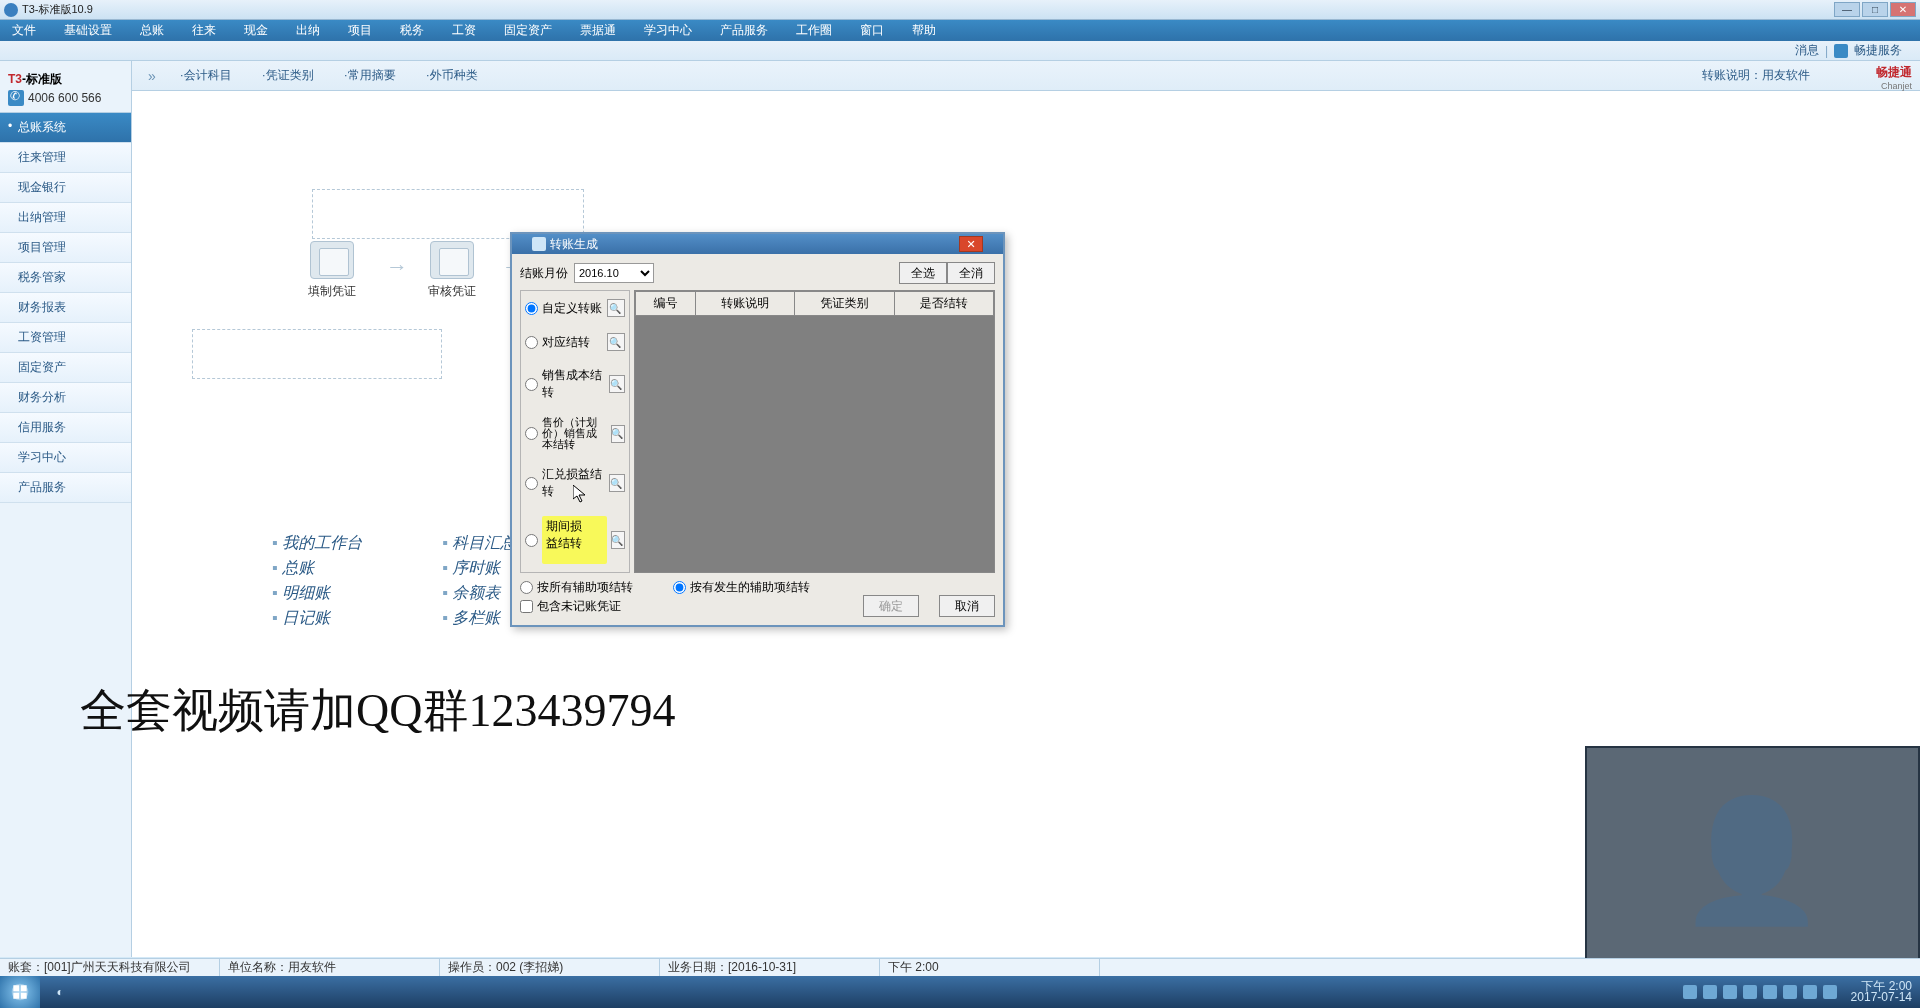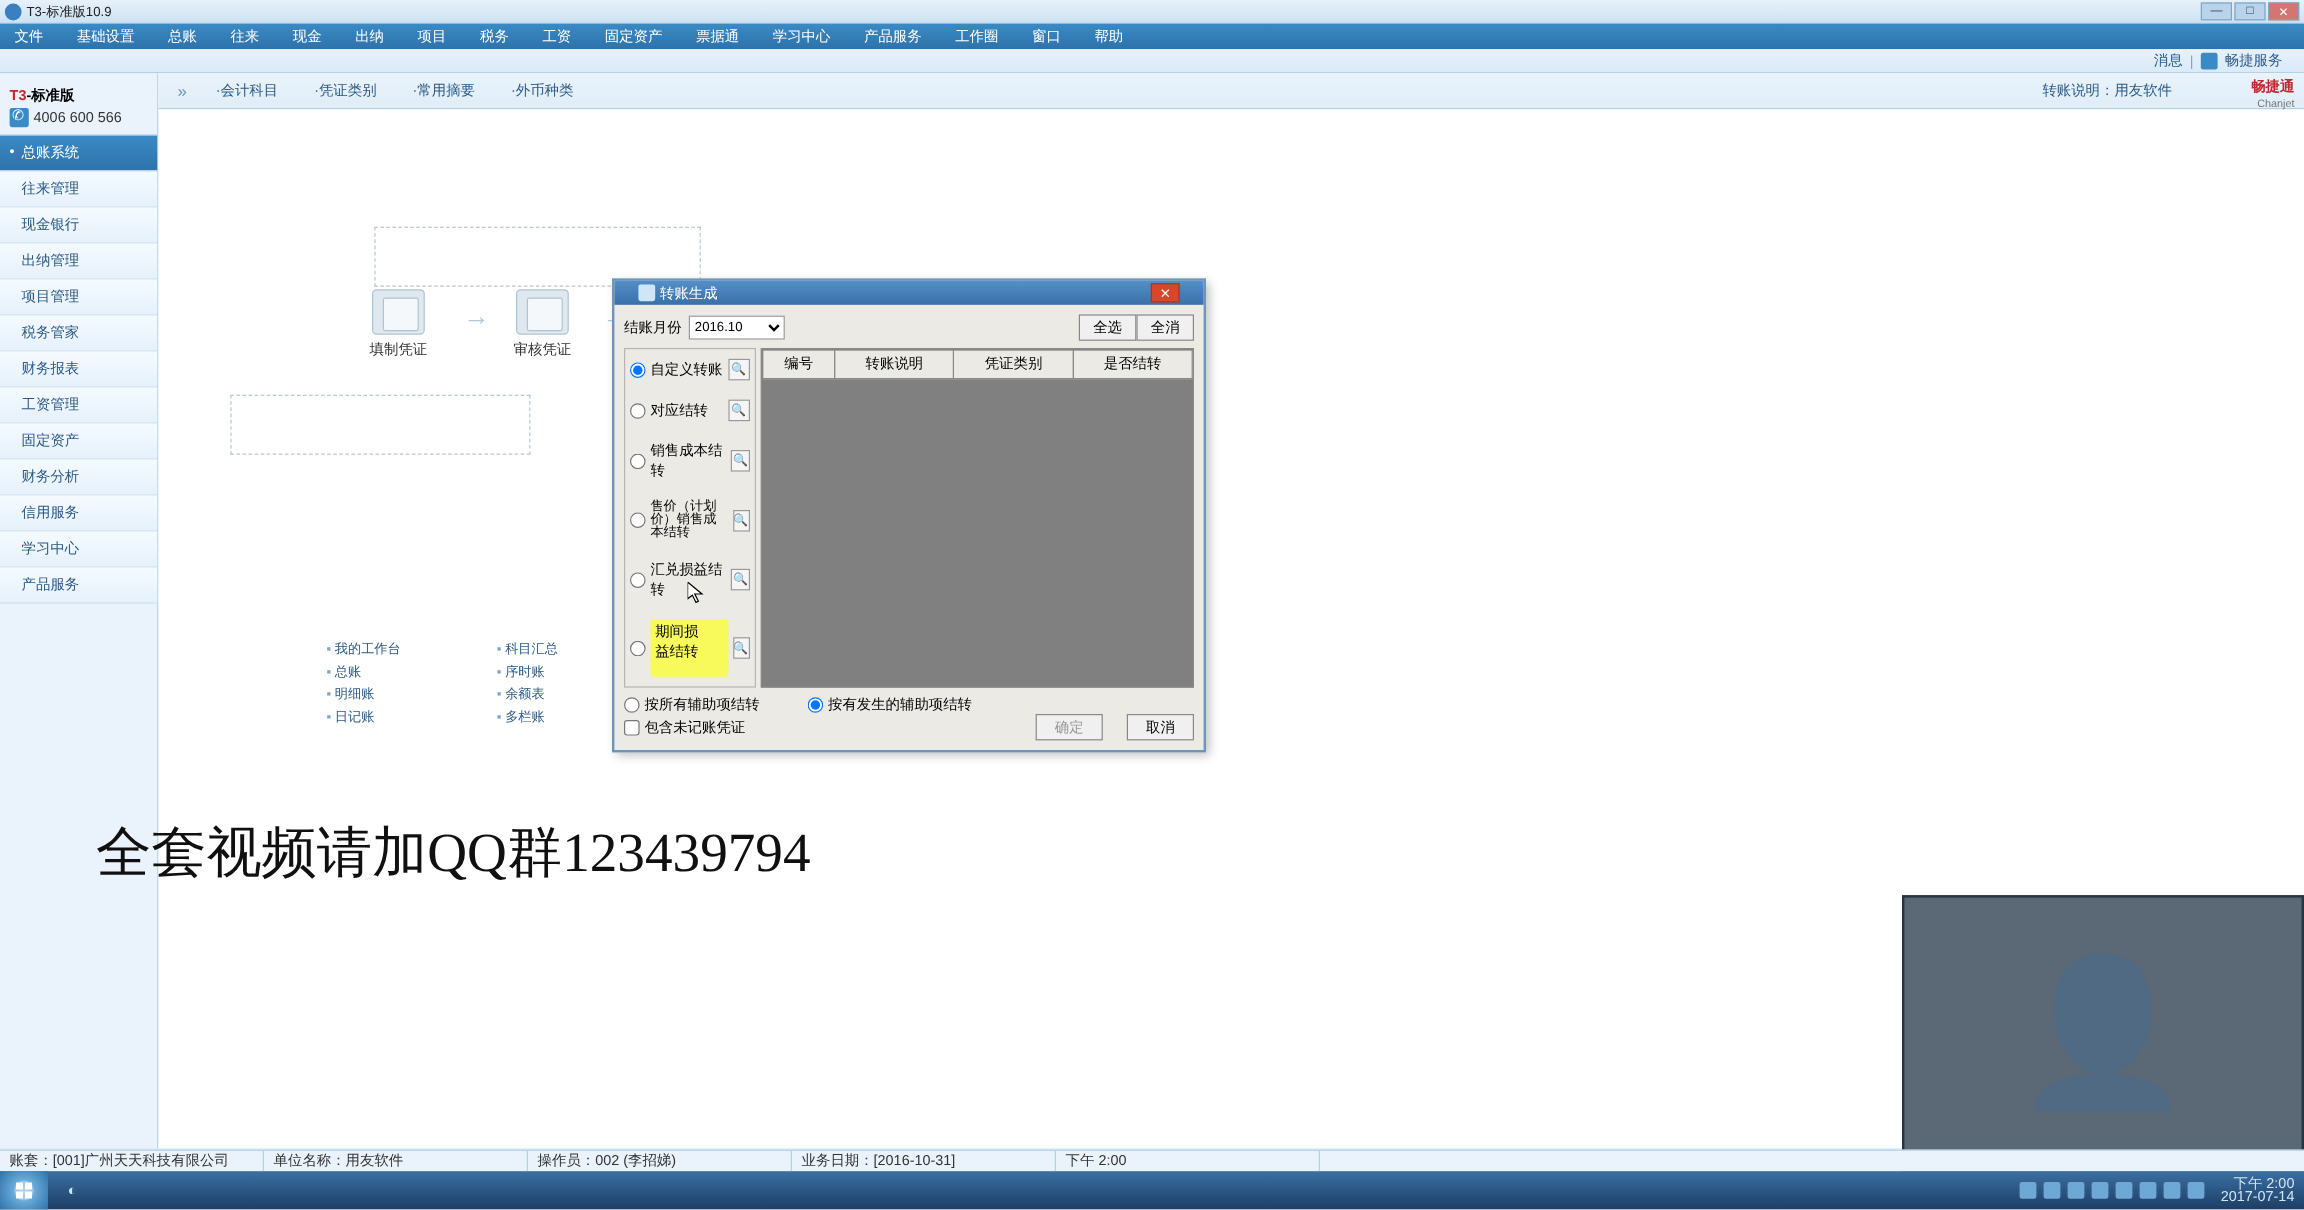--- a/index.html
+++ b/index.html
@@ -33,21 +33,21 @@
 .brandright { position:absolute; right:8px; top:2px; color:#c1272d; font-weight:bold; font-size:14px;}
 .brandright small{ display:block; font-size:9px; color:#777; font-weight:normal; text-align:right;}
 .flowarea { position:absolute; left:140px; top:120px; }
 .flowstep { position:absolute; width:80px; text-align:center; }
 .flowstep .ic { width:44px; height:38px; margin:0 auto; background:#dfe8ee; border:1px solid #b0c3d2; border-radius:4px; position:relative;}
 .flowstep .ic:after{content:""; position:absolute; left:8px; top:6px; width:28px; height:26px; background:#f5f8fa; border:1px solid #b0c3d2; border-radius:2px;}
 .flowstep span { display:block; margin-top:4px; color:#333; font-size:12px;}
 .arrow { position:absolute; font-size:22px; color:#b5c8d7;}
 .dashedbox { position:absolute; border:1px dashed #b5c8d7;}
 .linksarea { position:absolute; left:140px; top:470px; display:flex; gap:80px;}
-.linkscol a { display:block; color:#2b5a86; text-decoration:none; padding:2px 0; font-size:11px;}
+.linkscol a { display:block; color:#2b5a86; text-decoration:none; padding:2px 0; font-size:16px;font-style:italic;}
 .linkscol a:before {content:"▪ "; color:#7fa6c6;}
 .statusbar { position:absolute; bottom:32px; left:0; right:0; height:18px; background:#eaf3fb; border-top:1px solid #b5cfe3; display:flex; align-items:center; font-size:11px; color:#333;}
 .statusbar div { padding:0 8px; border-right:1px solid #b5cfe3; min-width:220px;}
 .taskbar { position:absolute; bottom:0; left:0; right:0; height:32px; background:linear-gradient(#3b6fa3,#1d3e63); display:flex; align-items:center;}
 .taskbar .start { width:40px; height:32px; background:radial-gradient(circle,#88c7f0,#2e72aa); display:flex; align-items:center; justify-content:center;}
 .taskbar .start svg{width:20px;height:20px;}
 .taskbar .tbtn { width:40px; height:32px; display:flex; align-items:center; justify-content:center; color:#cfe6f7;}
 .tray { margin-left:auto; display:flex; align-items:center; gap:6px; padding-right:8px; color:#cfe6f7; font-size:10px;}
 .tray .trayic { width:14px; height:14px; background:#6ea8d4; border-radius:2px;}
 .tray .clock { text-align:right; line-height:11px; padding-left:8px;}

